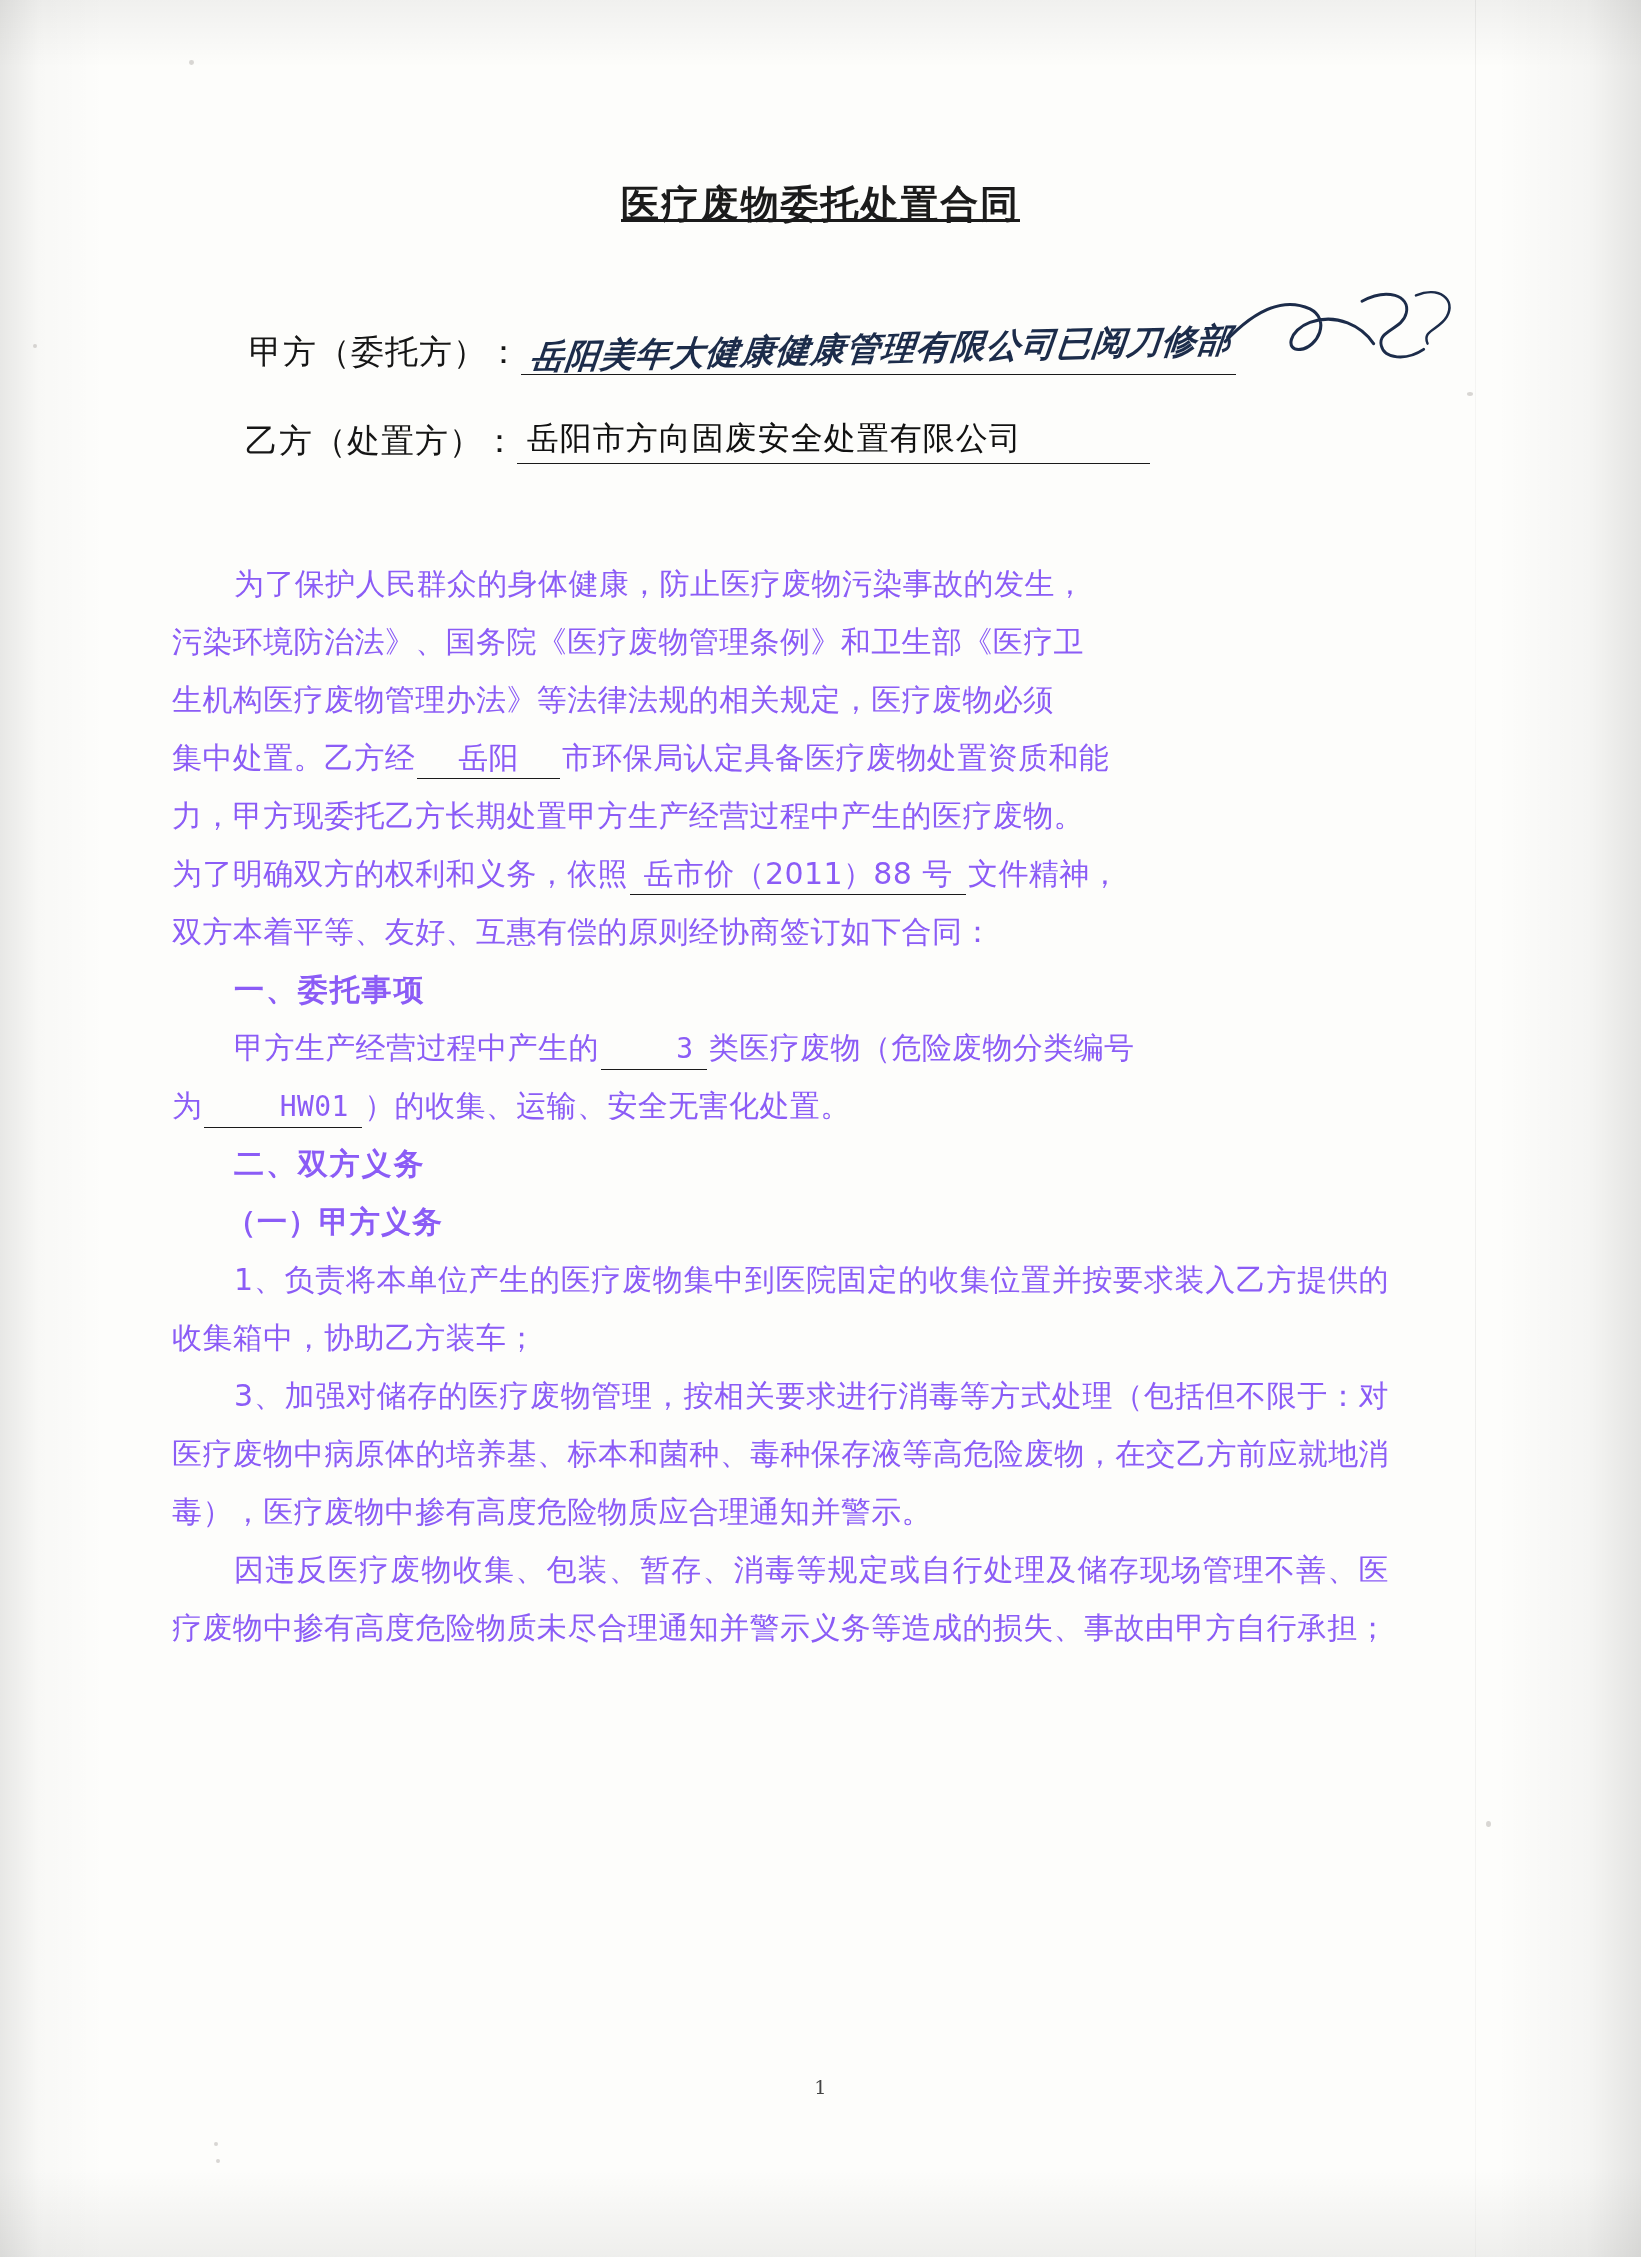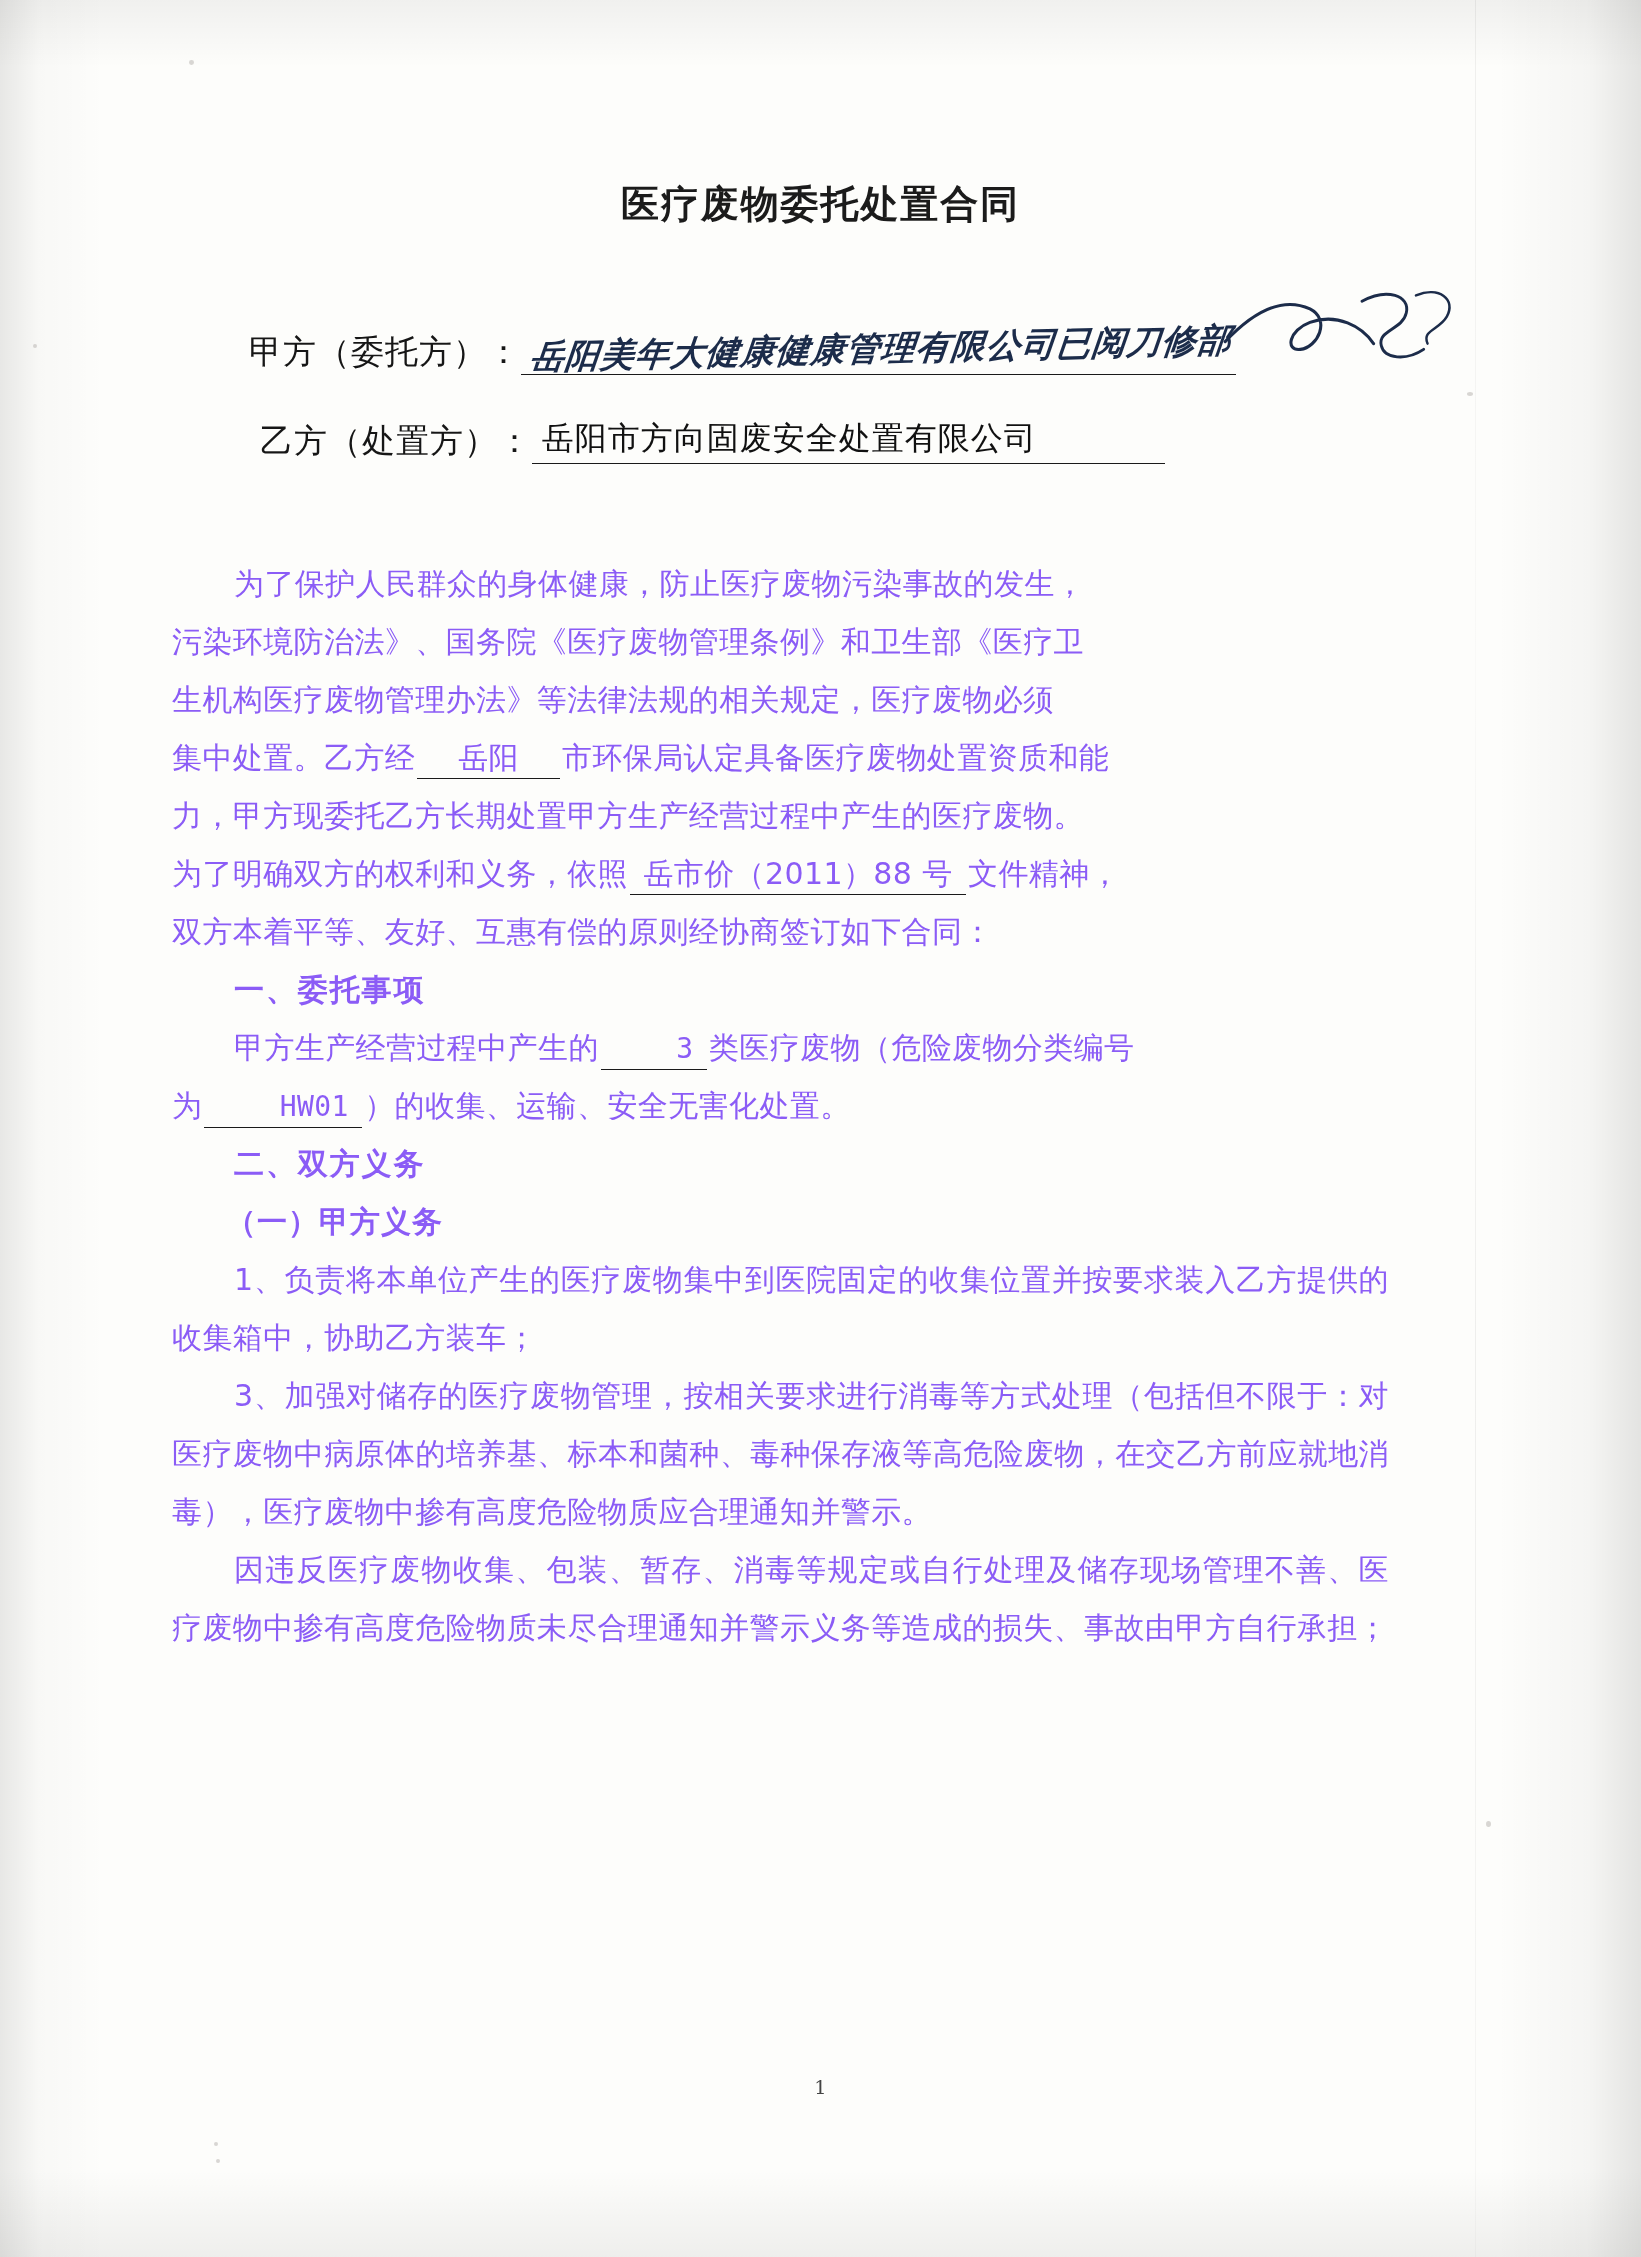--- a/index.html
+++ b/index.html
@@ -52,20 +52,21 @@
     position: absolute;
     left: 0;
     top: 179px;
     width: 1641px;
     text-align: center;
     font-size: 38px;
     font-weight: 700;
     letter-spacing: 1.9px;
     color: #1b1b1b;
     font-family: "DejaVu Sans", "Liberation Sans", sans-serif;
+    text-decoration: underline;
   }
 
   .party-row {
     position: absolute;
     font-size: 33px;
     color: #161616;
     letter-spacing: 1px;
     white-space: nowrap;
   }
   .party-label { display: inline-block; }
@@ -164,21 +165,21 @@
   <div class="speckle" style="left:216px; top:2159px; width:3.9px; height:3.9px;"></div>
 
   <div class="content">
 
     <div class="doc-title">医疗废物委托处置合同</div>
 
     <div class="party-row" style="left:249px; top:326px;">
       <span class="party-label">甲方（委托方）：</span><span class="party-blank"><span class="handwrite">岳阳美年大健康健康管理有限公司已阅刀修部</span></span>
     </div>
 
-    <div class="party-row" style="left:260px; top:417px;">
+    <div class="party-row" style="left:245px; top:417px;">
       <span class="party-label">乙方（处置方）：</span><span class="party-blank"><span class="typed-blank-text">岳阳市方向固废安全处置有限公司</span></span>
     </div>
 
     <div class="body-text">
       <p class="indent2">为了保护人民群众的身体健康，防止医疗废物污染事故的发生，</p>
       <p>污染环境防治法》、国务院《医疗废物管理条例》和卫生部《医疗卫</p>
       <p>生机构医疗废物管理办法》等法律法规的相关规定，医疗废物必须</p>
       <p>
         <span>集中处置。乙方经</span><span class="fill-inline fill-wide">岳阳</span><span>市环保局认定具备医疗废物处置资质和能</span>
       </p>

